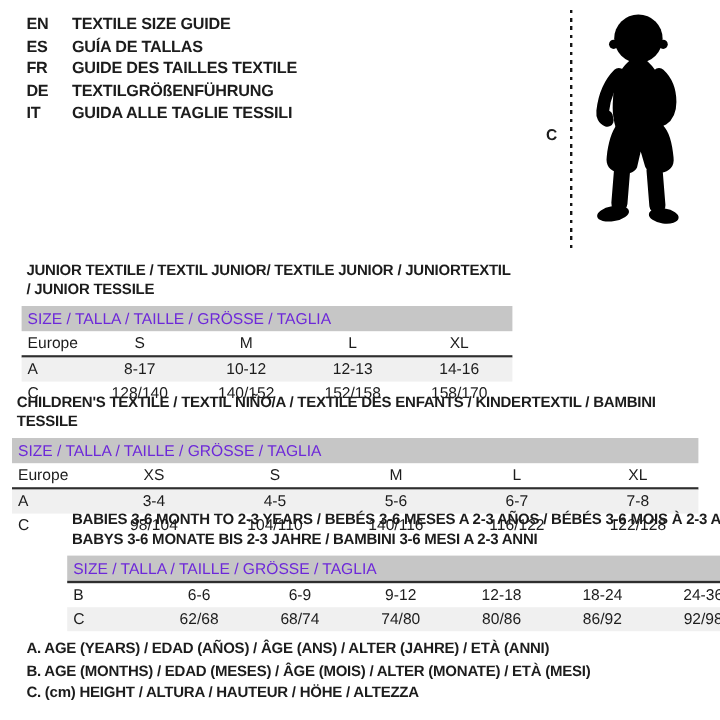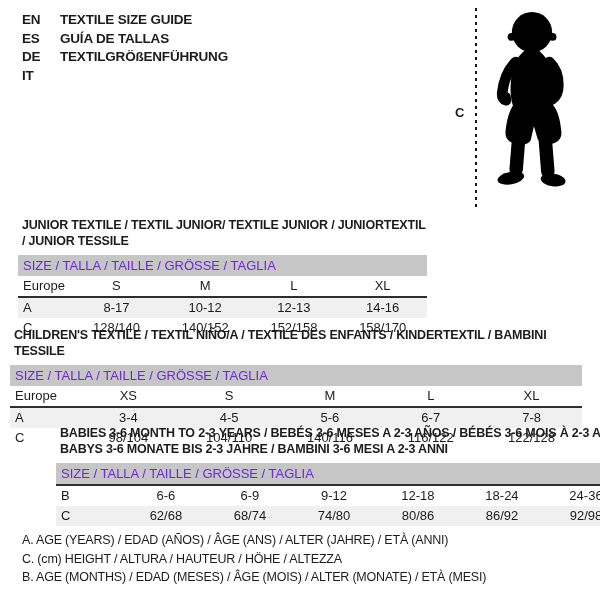--- a/index.html
+++ b/index.html
@@ -31,42 +31,47 @@
   .t1 .lab{flex:0 0 12%;}
   .t1 .cell{flex:1 1 22%;}
   .t2{left:10px;top:327px;width:572px;}
   .t2 .lab{flex:0 0 11%;}
   .t2 .cell{flex:1 1 17.8%;}
   .t3{left:18px;top:425px;width:572px;margin-left:38px;}
   .t3 .lab{flex:0 0 11%;}
   .t3 .cell{flex:1 1 14.83%;}
   
   .notes{position:absolute;left:22px;top:531px;}
-  .note-line{font-size:12.5px;font-weight:400;line-height:18.5px;letter-spacing:-0.2px;}
+  .note-line{font-size:12.5px;font-weight:700;line-height:18.5px;letter-spacing:-0.2px;}
 </style>
 </head>
 <body>
 
 <div id="page">
 
   <div class="lang-block">
     <div class="lang-row">
       <span class="lang-code">EN</span>
       <span>TEXTILE SIZE GUIDE</span>
     </div>
     <div class="lang-row">
       <span class="lang-code">ES</span>
       <span>GUÍA DE TALLAS</span>
     </div>
     <div class="lang-row">
+      <span class="lang-code">FR</span>
+      <span>GUIDE DES TAILLES TEXTILE</span>
+    </div>
+    <div class="lang-row">
       <span class="lang-code">DE</span>
       <span>TEXTILGRÖßENFÜHRUNG</span>
     </div>
     <div class="lang-row">
       <span class="lang-code">IT</span>
+      <span>GUIDA ALLE TAGLIE TESSILI</span>
     </div>
   </div>
 
   <span class="figure-label">C</span>
   <div class="measure-line"></div>
   <svg class="baby-svg" width="96" height="206" viewBox="0 0 100 210" xmlns="http://www.w3.org/2000/svg" fill="#000">
     <circle cx="50" cy="26" r="21"></circle>
     <circle cx="28.5" cy="31" r="4"></circle>
     <circle cx="71.5" cy="31" r="4"></circle>
     <path d="M50 40 C35 48 29 61 28 78 C27 90 28.5 98 31 105 L71 105 C73.5 97 74.5 86 72.5 73 C70.5 59 62 47 50 40 Z"></path>
@@ -159,17 +164,17 @@
       <span class="cell">68/74</span>
       <span class="cell">74/80</span>
       <span class="cell">80/86</span>
       <span class="cell">86/92</span>
       <span class="cell">92/98</span>
     </div>
   </div>
 
   <div class="notes">
     <div class="note-line">A. AGE (YEARS) / EDAD (AÑOS) / ÂGE (ANS) / ALTER (JAHRE) / ETÀ (ANNI)</div>
+    <div class="note-line">B. AGE (MONTHS) / EDAD (MESES) / ÂGE (MOIS) / ALTER (MONATE) / ETÀ (MESI)</div>
     <div class="note-line">C. (cm) HEIGHT / ALTURA / HAUTEUR / HÖHE / ALTEZZA</div>
-    <div class="note-line">B. AGE (MONTHS) / EDAD (MESES) / ÂGE (MOIS) / ALTER (MONATE) / ETÀ (MESI)</div>
   </div>
 
 </div>
 
 </body></html>

